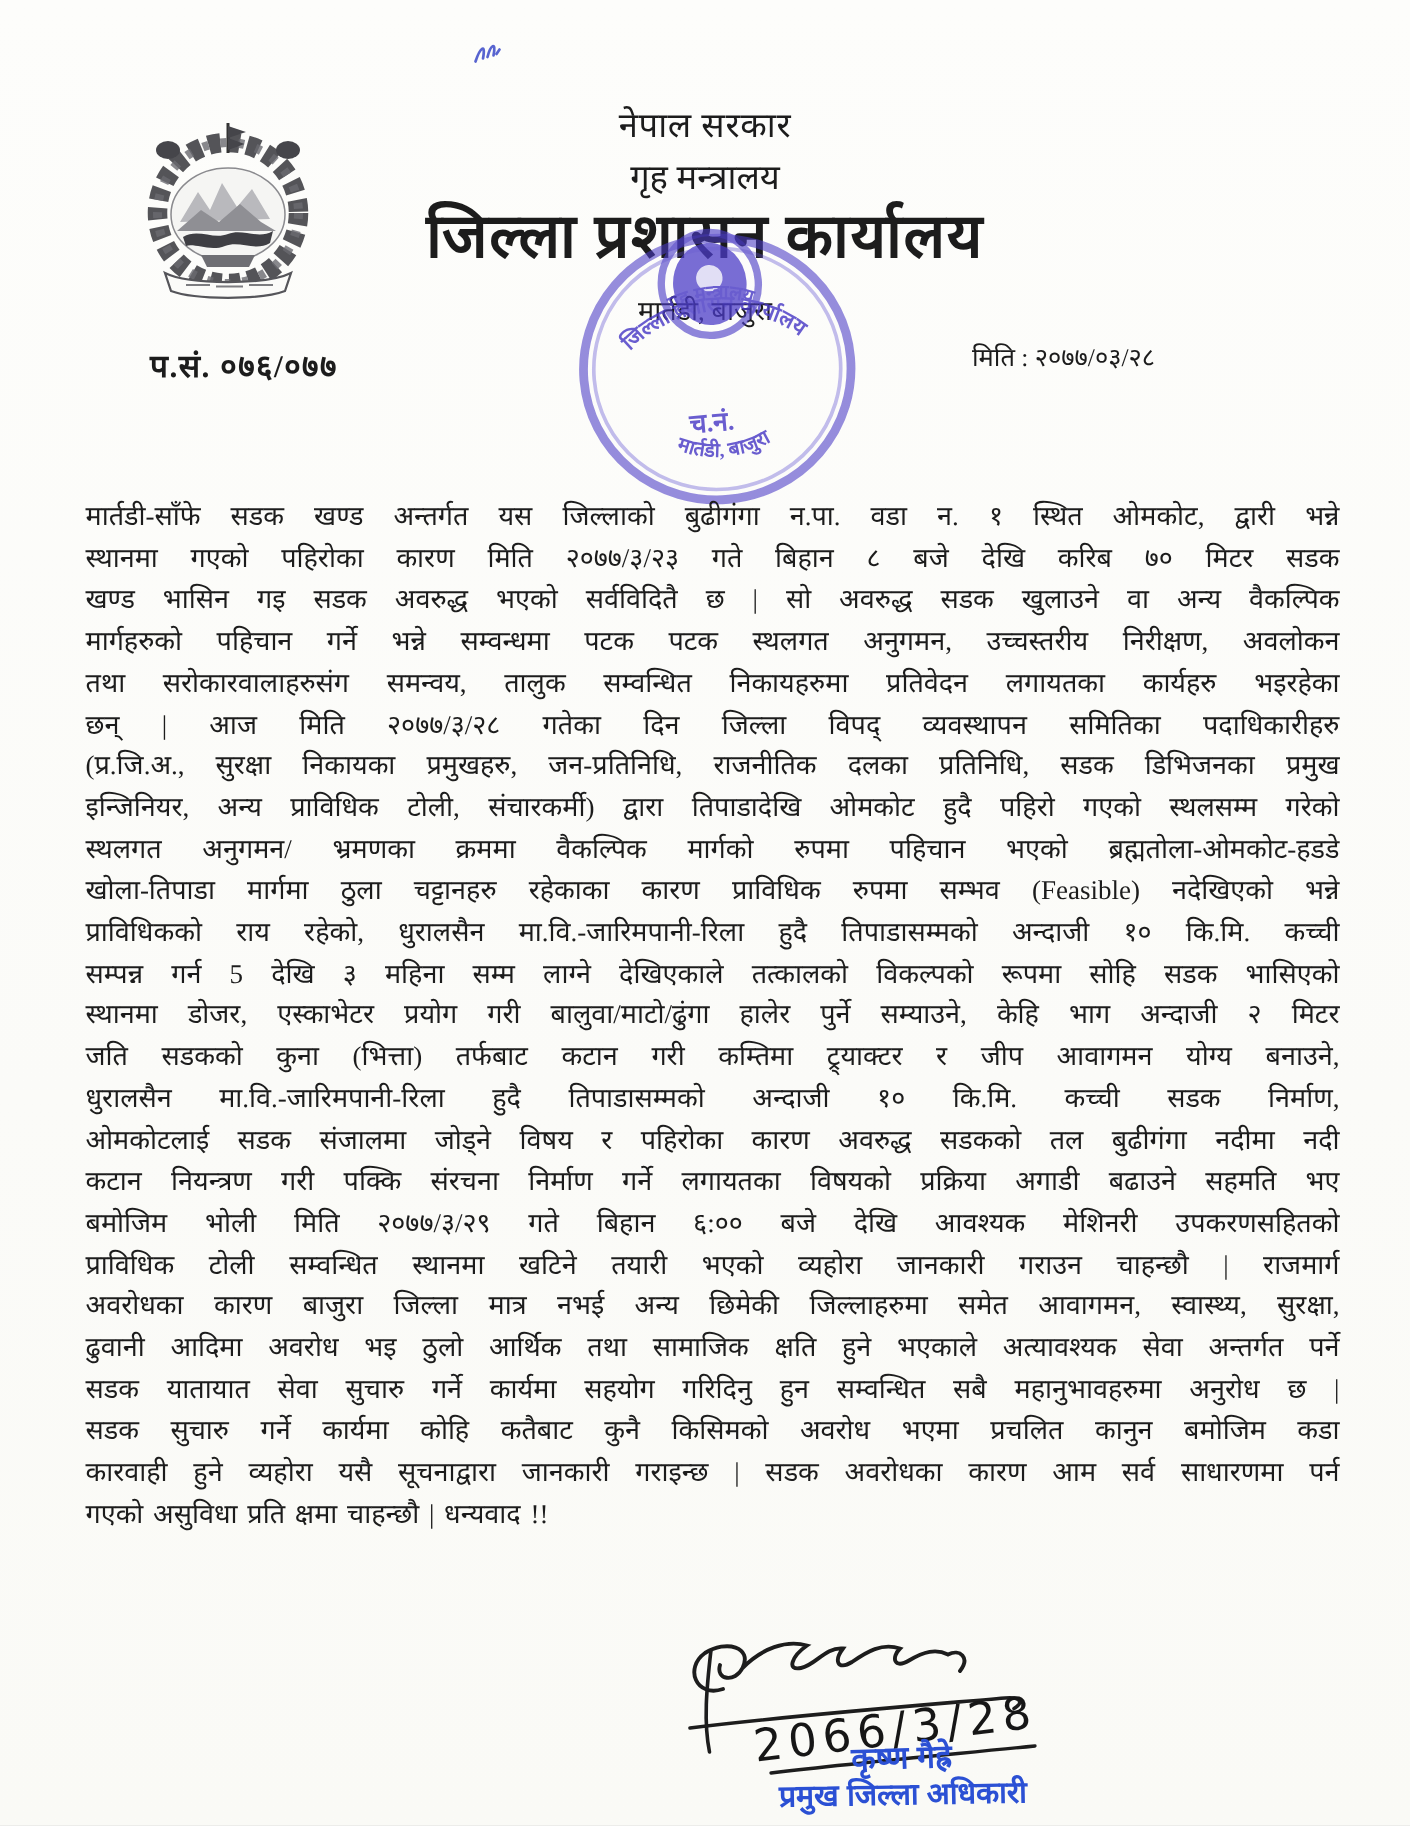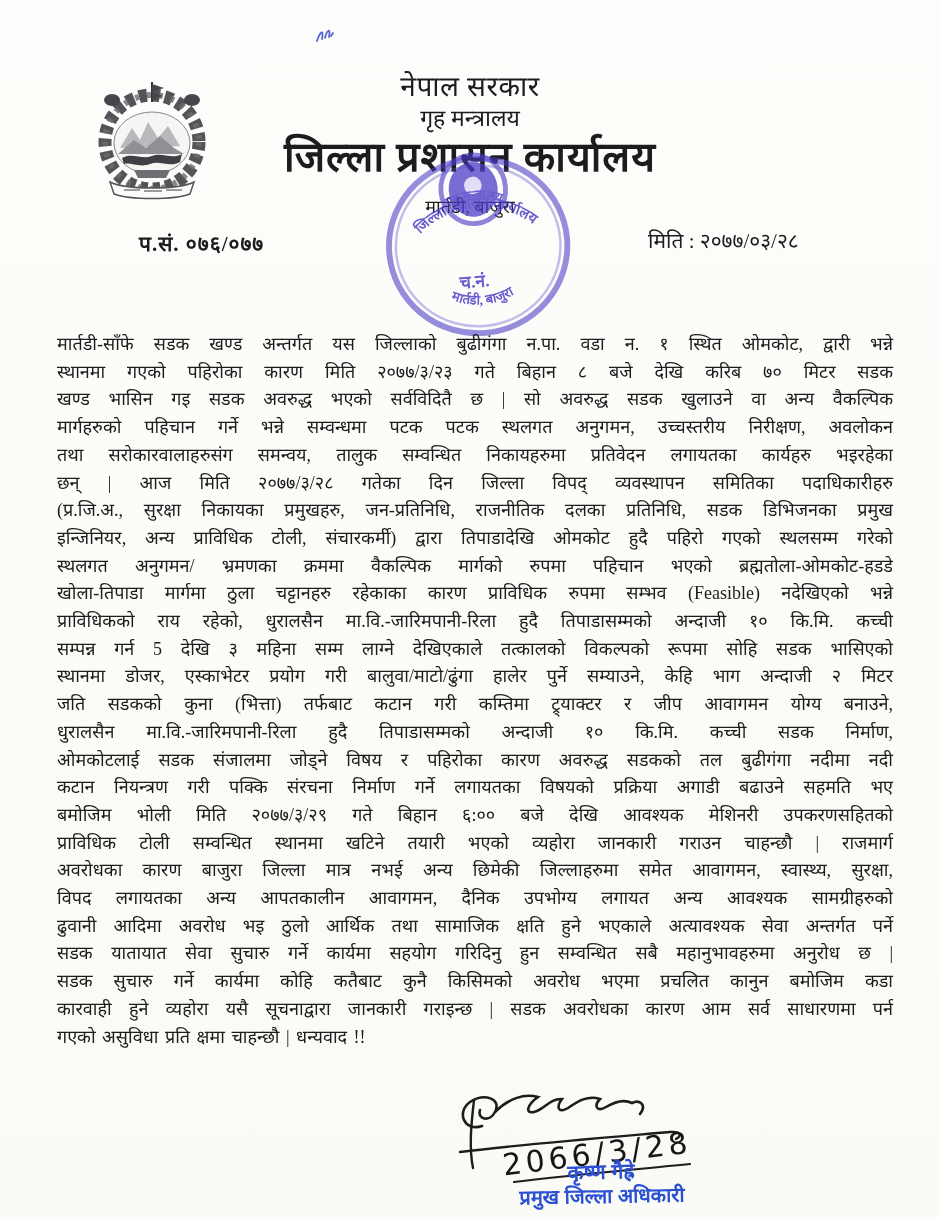--- a/index.html
+++ b/index.html
@@ -3,26 +3,26 @@
 <meta charset="utf-8">
 <style>
   html,body{margin:0;padding:0;background:#e8e8e6;}
   .page{
     position:relative;width:940px;height:1217px;margin:0 auto;
     background:linear-gradient(180deg,#fdfdfb 0%,#fbfbf8 60%,#fafaf6 100%);
     font-family:"Liberation Serif","DejaVu Serif",serif;color:#1c1c1c;overflow:hidden;
   }
   .abs{position:absolute;}
   .center{left:0;width:940px;text-align:center;}
-  .gov-line{top:66px;font-size:28px;letter-spacing:.5px;}
+  .gov-line{top:66px;font-size:23px;letter-spacing:.5px;}
   .ministry-line{top:101px;font-size:23px;}
   .office-line{top:127px;font-size:41px;font-weight:bold;letter-spacing:1px;}
   .location-line{top:194px;font-size:18px;left:330px;width:280px;text-align:center;}
-  .ref-line{left:100px;top:229px;font-size:21px;font-weight:bold;letter-spacing:1px;margin-left:39px;}
-  .date-line{left:648px;top:226px;font-size:21px;}
+  .ref-line{left:100px;top:229px;font-size:21px;font-weight:bold;letter-spacing:1px;}
+  .date-line{left:648px;top:226px;font-size:17px;}
   .subject-line{
     top:276px;font-size:22px;font-weight:bold;word-spacing:5px;
     text-decoration:underline;text-underline-offset:6px;
   }
   .letter-body{
     position:absolute;left:57px;top:331px;width:836px;
     font-size:18px;line-height:27.7px;word-spacing:2px;
   }
   .bline{text-align:justify;text-align-last:justify;white-space:normal;}
   .bline:last-child{text-align-last:left;}
@@ -115,21 +115,20 @@
     <div class="bline">प्राविधिकको राय रहेको, धुरालसैन मा.वि.-जारिमपानी-रिला हुदै तिपाडासम्मको अन्दाजी १० कि.मि. कच्ची</div>
     <div class="bline">सम्पन्न गर्न 5 देखि ३ महिना सम्म लाग्ने देखिएकाले तत्कालको विकल्पको रूपमा सोहि सडक भासिएको</div>
     <div class="bline">स्थानमा डोजर, एस्काभेटर प्रयोग गरी बालुवा/माटो/ढुंगा हालेर पुर्ने सम्याउने, केहि भाग अन्दाजी २ मिटर</div>
     <div class="bline">जति सडकको कुना (भित्ता) तर्फबाट कटान गरी कम्तिमा ट्र्याक्टर र जीप आवागमन योग्य बनाउने,</div>
     <div class="bline">धुरालसैन मा.वि.-जारिमपानी-रिला हुदै तिपाडासम्मको अन्दाजी १० कि.मि. कच्ची सडक निर्माण,</div>
     <div class="bline">ओमकोटलाई सडक संजालमा जोड्ने विषय र पहिरोका कारण अवरुद्ध सडकको तल बुढीगंगा नदीमा नदी</div>
     <div class="bline">कटान नियन्त्रण गरी पक्कि संरचना निर्माण गर्ने लगायतका विषयको प्रक्रिया अगाडी बढाउने सहमति भए</div>
     <div class="bline">बमोजिम भोली मिति २०७७/३/२९ गते बिहान ६:०० बजे देखि आवश्यक मेशिनरी उपकरणसहितको</div>
     <div class="bline">प्राविधिक टोली सम्वन्धित स्थानमा खटिने तयारी भएको व्यहोरा जानकारी गराउन चाहन्छौ | राजमार्ग</div>
     <div class="bline">अवरोधका कारण बाजुरा जिल्ला मात्र नभई अन्य छिमेकी जिल्लाहरुमा समेत आवागमन, स्वास्थ्य, सुरक्षा,</div>
-    <div class="bline">विपद लगायतका अन्य आपतकालीन आवागमन, दैनिक उपभोग्य लगायत अन्य आवश्यक सामग्रीहरुको</div>
     <div class="bline">ढुवानी आदिमा अवरोध भइ ठुलो आर्थिक तथा सामाजिक क्षति हुने भएकाले अत्यावश्यक सेवा अन्तर्गत पर्ने</div>
     <div class="bline">सडक यातायात सेवा सुचारु गर्ने कार्यमा सहयोग गरिदिनु हुन सम्वन्धित सबै महानुभावहरुमा अनुरोध छ |</div>
     <div class="bline">सडक सुचारु गर्ने कार्यमा कोहि कतैबाट कुनै किसिमको अवरोध भएमा प्रचलित कानुन बमोजिम कडा</div>
     <div class="bline">कारवाही हुने व्यहोरा यसै सूचनाद्वारा जानकारी गराइन्छ | सडक अवरोधका कारण आम सर्व साधारणमा पर्न</div>
     <div class="bline">गएको असुविधा प्रति क्षमा चाहन्छौ | धन्यवाद !!</div>
   </div>
 
   <svg class="abs sig-svg" width="270" height="110" viewBox="0 0 270 110">
     <path d="M42,40 C24,46 16,26 30,16 C44,7 62,12 55,26 C50,36 37,34 40,24
              M55,26 C68,13 84,7 98,11 C88,18 84,28 94,26 C104,24 110,12 122,13

